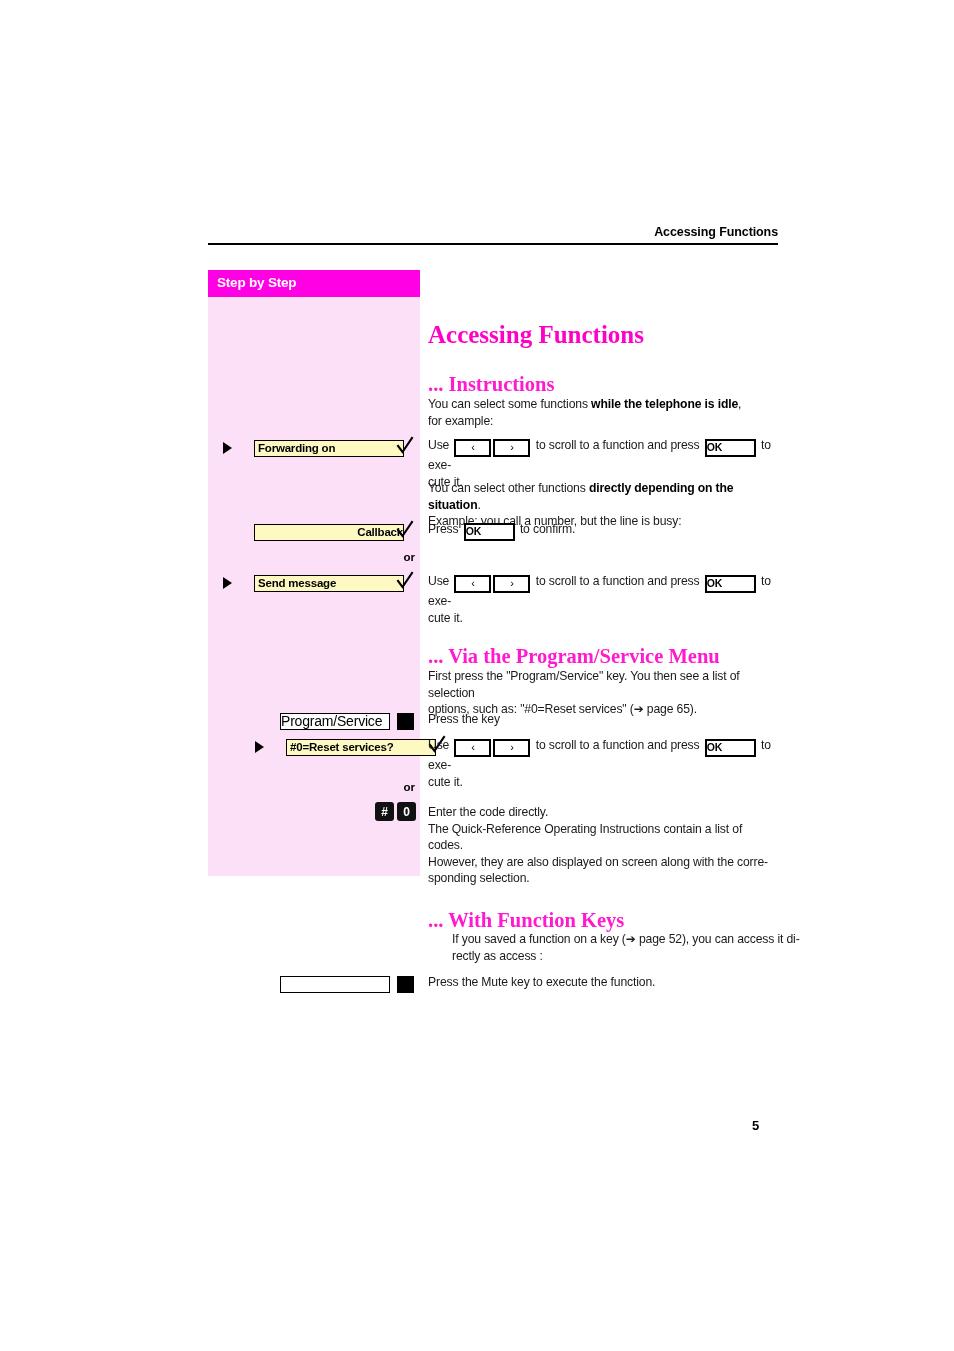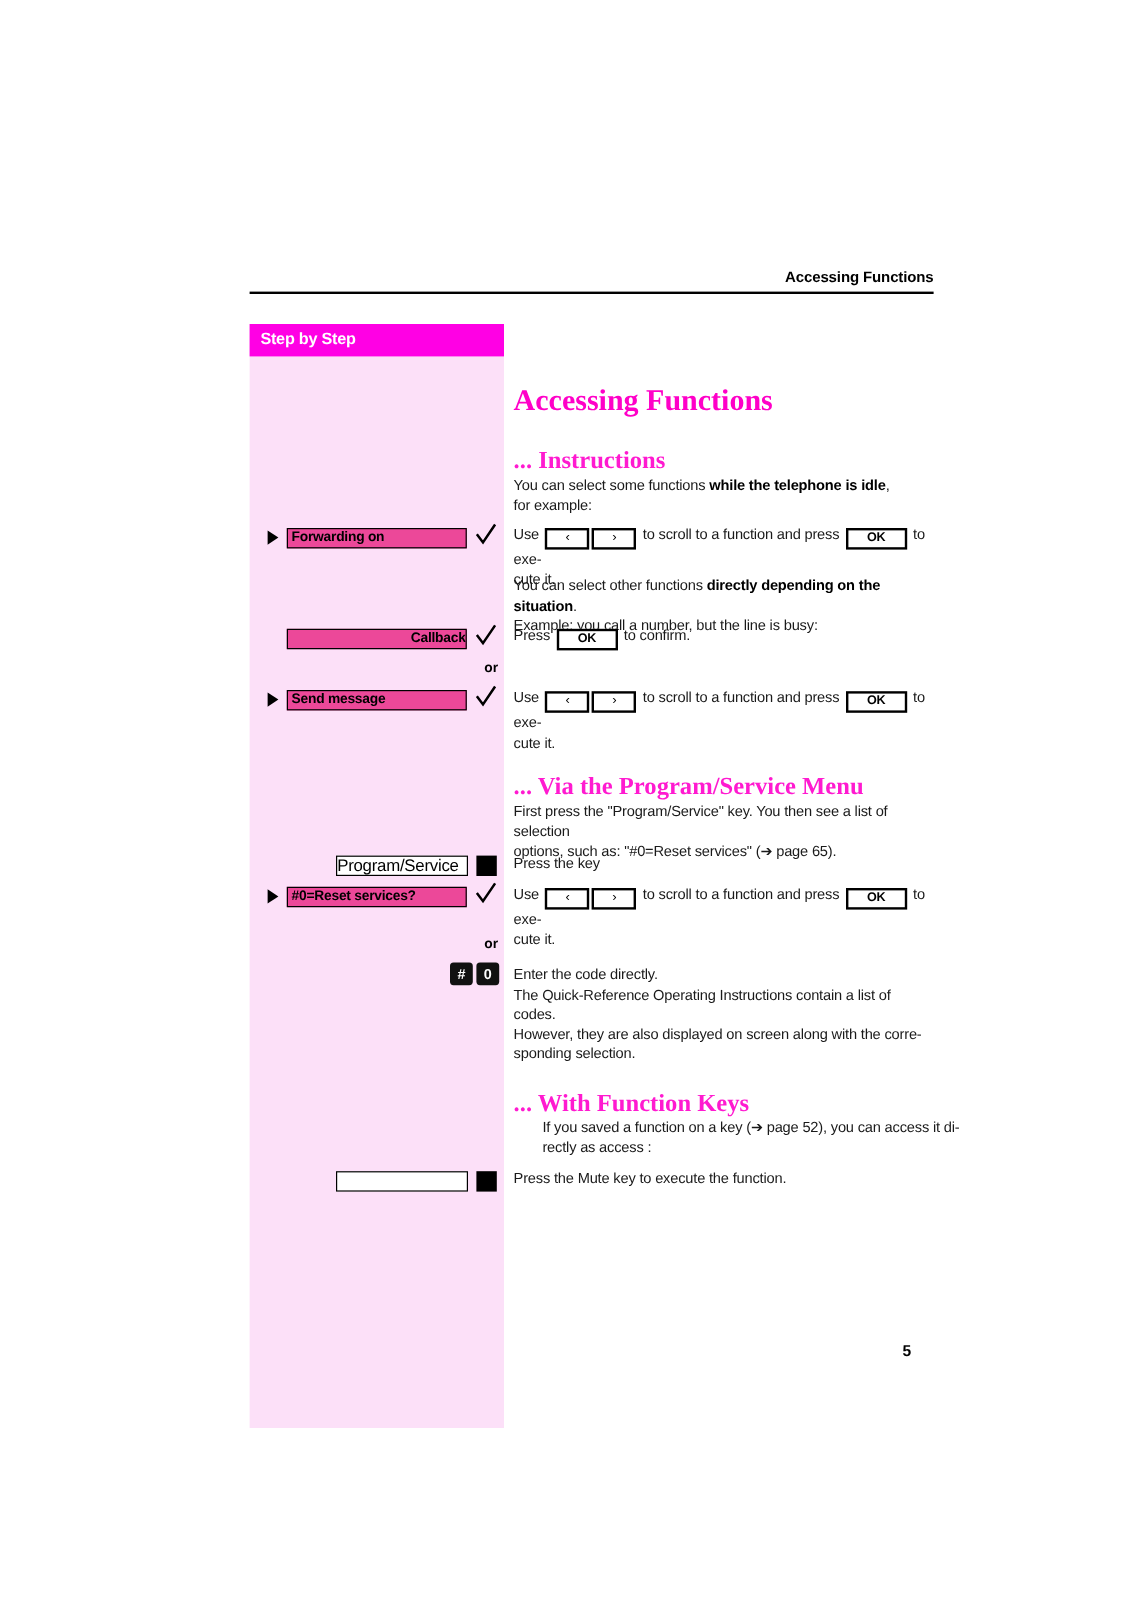--- a/index.html
+++ b/index.html
@@ -39,21 +39,21 @@
     height: 1.6px;
     background: #000000;
   }
 
   
   #sidebar {
     position: absolute;
     left: 208px;
     top: 270px;
     width: 212px;
-    height: 920px;
+    height: 606px;
     background: #fce0f8;
   }
   #sidebar-title-bar {
     position: absolute;
     left: 0;
     top: 0;
     width: 212px;
     height: 27px;
     background: #ff00e4;
   }
@@ -86,24 +86,24 @@
     height: 0;
     border-left: 9px solid #000000;
     border-top: 6.5px solid transparent;
     border-bottom: 6.5px solid transparent;
     top: 3.5px;
   }
 
   
   .disp-box {
     position: absolute;
-    left: 31px;
+    left: 46px;
     width: 150px;
     height: 17px;
-    background: #ec4899;
+    background: #fef9c3;
     border: 1.5px solid #000000;
     box-sizing: border-box;
     font-family: "Liberation Sans", sans-serif;
     font-weight: bold;
     font-size: 11.5px;
     color: #000000;
     line-height: 15px;
     padding-left: 3px;
     letter-spacing: -0.2px;
     white-space: nowrap;
@@ -223,21 +223,21 @@
   .para b { font-weight: bold; color:#000; }
 
   
   .inline-ok {
     display: inline-block;
     border: 2px solid #000000;
     background: #ffffff;
     width: 47px;
     height: 14px;
     line-height: 12px;
-    text-align: center;
+    text-align: left;
     font-family: "Liberation Sans", sans-serif;
     font-weight: bold;
     font-size: 10.5px;
     color: #000000;
     vertical-align: -2px;
     box-sizing: content-box;
     margin: 0 2px;
   }
   .inline-nav {
     display: inline-block;
@@ -318,21 +318,21 @@
           <path d="M2 10 L6.5 16 L16 2" stroke="#000" stroke-width="2.1" fill="none" stroke-linecap="square"></path>
         </svg>
     </span>
   </div>
 
   <div class="sb-row" style="top:441px;">
     <span class="key-box" style="left:72px;">Program/Service</span>
     <span class="led" style="left:189px;"></span>
   </div>
 
-  <div class="sb-row" style="top:467px;">
+  <div class="sb-row" style="top:467px;margin-left:32px;">
     <span class="tri"></span>
     <span class="disp-box">#0=Reset services?</span>
     <span class="chk">
       <svg width="18" height="20" viewBox="0 0 18 20">
           <path d="M2 10 L6.5 16 L16 2" stroke="#000" stroke-width="2.1" fill="none" stroke-linecap="square"></path>
         </svg>
     </span>
   </div>
 
   <div class="or-sep" style="top:511px;">or</div>

